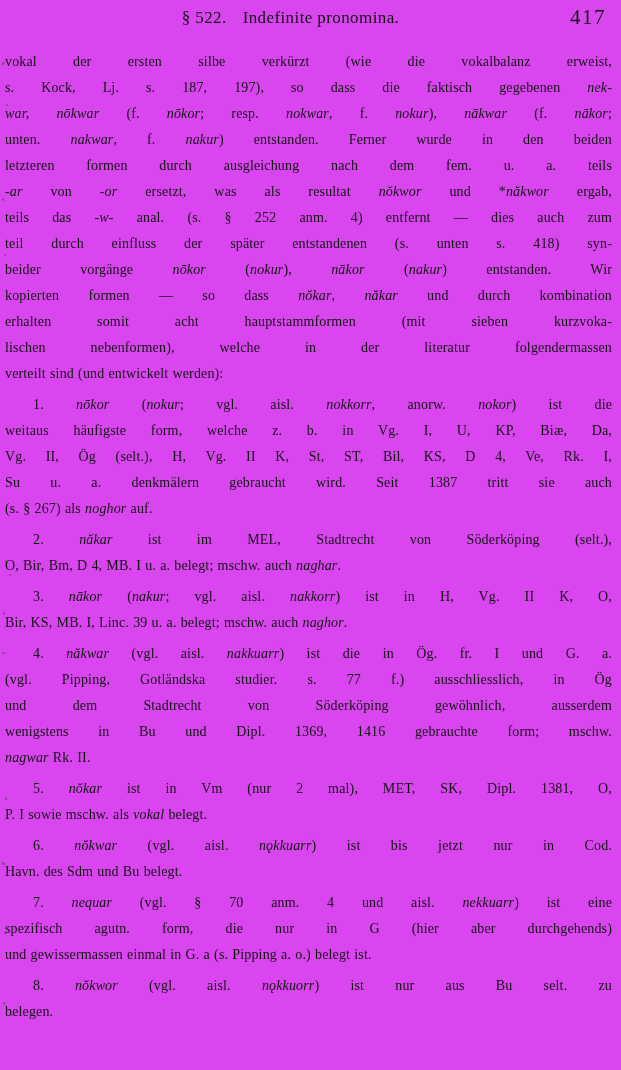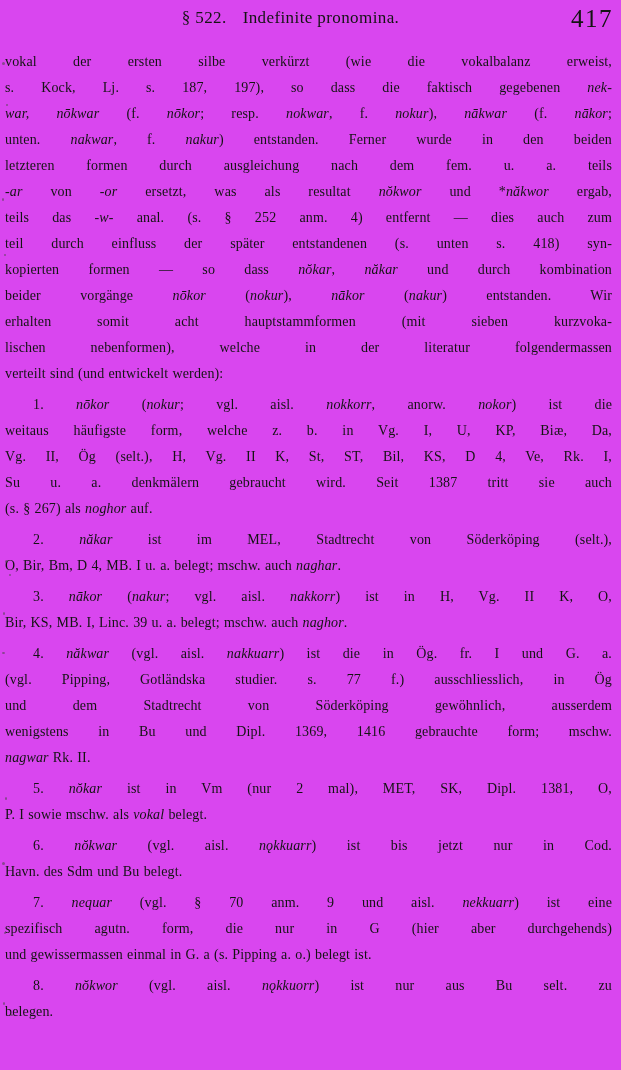--- a/index.html
+++ b/index.html
@@ -9,22 +9,22 @@
     font-family:"Liberation Serif","DejaVu Serif",serif;
     overflow:hidden;
   }
   .header{position:relative;height:28px;padding-top:8px;}
   .header-center{
     text-align:center;font-size:17px;letter-spacing:.4px;
     transform:translateX(-20px);
   }
   .section-label{margin-right:16px;}
   .pagenum{
-    position:absolute;top:5px;right:8px;
-    font-size:25px;letter-spacing:1.5px;
+    position:absolute;top:5px;right:15px;
+    font-size:21px;letter-spacing:1.5px;
   }
   .body{padding:13px 9px 0 5px;}
   .para + .para{margin-top:5px;}
   .line{
     font-size:14px;line-height:26px;letter-spacing:.15px;word-spacing:.5px;
     text-align:justify;text-align-last:justify;
   }
   .line.plast{text-align-last:left;}
   .line.pfirst{text-indent:28px;}
   .it{font-style:italic;}
@@ -44,22 +44,22 @@
   <div class="body">
       <div class="para">
         <div class="line"><span>vokal der ersten silbe verkürzt (wie die vokalbalanz erweist,</span></div>
         <div class="line"><span>s. Kock, Lj. s. 187, 197), so dass die faktisch gegebenen </span><span class="it">nek-</span></div>
         <div class="line"><span class="it">war,</span><span> </span><span class="it">nōkwar</span><span> (f. </span><span class="it">nōkor</span><span>; resp. </span><span class="it">nokwar</span><span>, f. </span><span class="it">nokur</span><span>), </span><span class="it">nākwar</span><span> (f. </span><span class="it">nākor</span><span>;</span></div>
         <div class="line"><span>unten. </span><span class="it">nakwar</span><span>, f. </span><span class="it">nakur</span><span>) entstanden. Ferner wurde in den beiden</span></div>
         <div class="line"><span>letzteren formen durch ausgleichung nach dem fem. u. a. teils</span></div>
         <div class="line"><span class="it">-ar</span><span> von </span><span class="it">-or</span><span> ersetzt, was als resultat </span><span class="it">nŏkwor</span><span> und *</span><span class="it">năkwor</span><span> ergab,</span></div>
         <div class="line"><span>teils das </span><span class="it">-w-</span><span> anal. (s. § 252 anm. 4) entfernt — dies auch zum</span></div>
         <div class="line"><span>teil durch einfluss der später entstandenen (s. unten s. 418) syn-</span></div>
+        <div class="line"><span>beider vorgänge </span><span class="it">nōkor</span><span> (</span><span class="it">nokur</span><span>), </span><span class="it">nākor</span><span> (</span><span class="it">nakur</span><span>) entstanden. Wir</span></div>
         <div class="line"><span>kopierten formen — so dass </span><span class="it">nŏkar</span><span>, </span><span class="it">năkar</span><span> und durch kombination</span></div>
-        <div class="line"><span>beider vorgänge </span><span class="it">nōkor</span><span> (</span><span class="it">nokur</span><span>), </span><span class="it">nākor</span><span> (</span><span class="it">nakur</span><span>) entstanden. Wir</span></div>
         <div class="line"><span>erhalten somit acht hauptstammformen (mit sieben kurzvoka-</span></div>
         <div class="line"><span>lischen nebenformen), welche in der literatur folgendermassen</span></div>
         <div class="line plast"><span>verteilt sind (und entwickelt werden):</span></div>
       </div>
       <div class="para">
         <div class="line pfirst"><span>1. </span><span class="it">nōkor</span><span> (</span><span class="it">nokur</span><span>; vgl. aisl. </span><span class="it">nokkorr</span><span>, anorw. </span><span class="it">nokor</span><span>) ist die</span></div>
         <div class="line"><span>weitaus häufigste form, welche z. b. in Vg. I, U, KP, Biæ, Da,</span></div>
         <div class="line"><span>Vg. II, Ög (selt.), H, Vg. II K, St, ST, Bil, KS, D 4, Ve, Rk. I,</span></div>
         <div class="line"><span>Su u. a. denkmälern gebraucht wird. Seit 1387 tritt sie auch</span></div>
         <div class="line plast"><span>(s. § 267) als </span><span class="it">noghor</span><span> auf.</span></div>
@@ -81,21 +81,21 @@
       </div>
       <div class="para">
         <div class="line pfirst"><span>5. </span><span class="it">nŏkar</span><span> ist in Vm (nur 2 mal), MET, SK, Dipl. 1381, O,</span></div>
         <div class="line plast"><span>P. I sowie mschw. als </span><span class="it">vokal</span><span> belegt.</span></div>
       </div>
       <div class="para">
         <div class="line pfirst"><span>6. </span><span class="it">nŏkwar</span><span> (vgl. aisl. </span><span class="it">nǫkkuarr</span><span>) ist bis jetzt nur in Cod.</span></div>
         <div class="line plast"><span>Havn. des Sdm und Bu belegt.</span></div>
       </div>
       <div class="para">
-        <div class="line pfirst"><span>7. </span><span class="it">nequar</span><span> (vgl. § 70 anm. 9 und aisl. </span><span class="it">nekkuarr</span><span>) ist eine</span></div>
+        <div class="line pfirst"><span>7. </span><span class="it">nequar</span><span> (vgl. § 70 anm. 4 und aisl. </span><span class="it">nekkuarr</span><span>) ist eine</span></div>
         <div class="line"><span>spezifisch agutn. form, die nur in G (hier aber durchgehends)</span></div>
         <div class="line plast"><span>und gewissermassen einmal in G. a (s. Pipping a. o.) belegt ist.</span></div>
       </div>
       <div class="para">
         <div class="line pfirst"><span>8. </span><span class="it">nŏkwor</span><span> (vgl. aisl. </span><span class="it">nǫkkuorr</span><span>) ist nur aus Bu selt. zu</span></div>
         <div class="line plast"><span>belegen.</span></div>
       </div>
     </div>
 
   <div class="speck" style="left:2px;top:62px;width:3px;height:3px;"></div>

